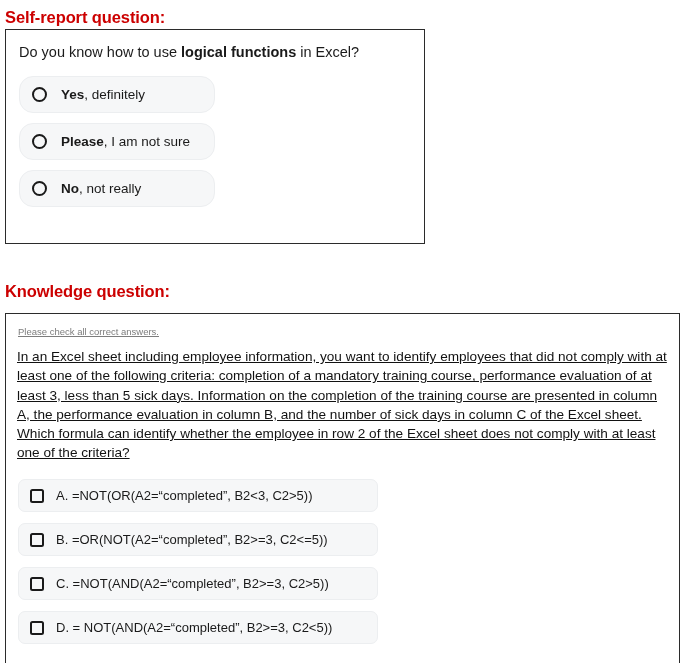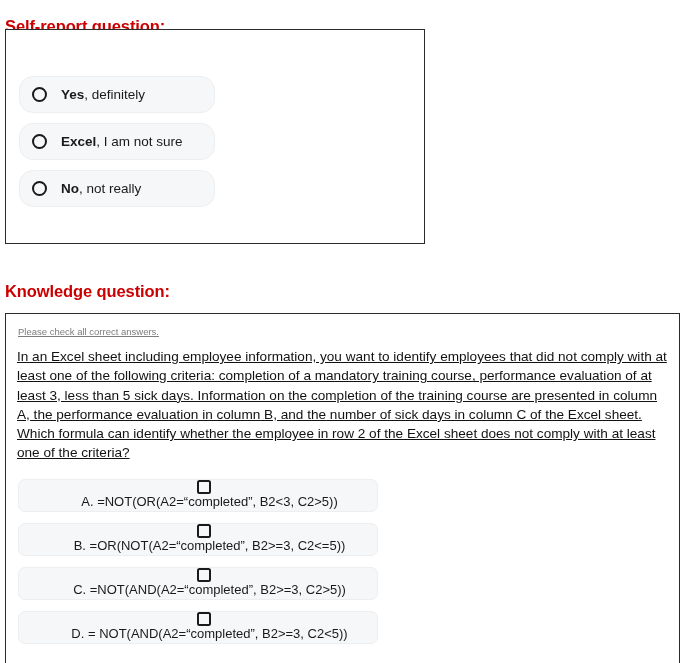--- a/index.html
+++ b/index.html
@@ -28,21 +28,21 @@
     font-size: 16.5px;
     font-weight: bold;
     color: #cc0000;
     letter-spacing: -0.1px;
     line-height: 1;
   }
 
   #selfreport-heading {
     position: absolute;
     left: 5px;
-    top: 18px;
+    top: 9px;
     text-align: right;
   }
 
   #knowledge-heading {
     position: absolute;
     left: 5px;
     top: 283px;
   }
 
   
@@ -152,48 +152,50 @@
     left: 12px;
     top: 165px;
     width: 360px;
   }
 
   .option-list-check .opt-row {
     height: 33px;
     margin-bottom: 11px;
     padding-left: 11px;
     border-radius: 7px;
-    flex-direction: column;
   }
 
   .option-list-check .opt-label {
     margin-left: 12px;
     font-size: 13px;
   }
 </style>
 </head>
 <body>
 
 <div class="page">
 
   <div class="section-heading" id="selfreport-heading">Self-report question:</div>
 
   <div class="card" id="selfreport-card">
 
+    <div class="sr-question">
+      <span>Do you know how to use </span><b>logical functions</b><span> in Excel?</span>
+    </div>
 
     <div class="option-list-radio">
 
       <div class="opt-row">
         <span class="radio-mark"></span>
         <span class="opt-label"><b>Yes</b><span>, definitely</span></span>
       </div>
 
       <div class="opt-row">
         <span class="radio-mark"></span>
-        <span class="opt-label"><b>Excel</b><span>, I am not sure</span></span>
+        <span class="opt-label"><b>Please</b><span>, I am not sure</span></span>
       </div>
 
       <div class="opt-row">
         <span class="radio-mark"></span>
         <span class="opt-label"><b>No</b><span>, not really</span></span>
       </div>
 
     </div>
   </div>
 

